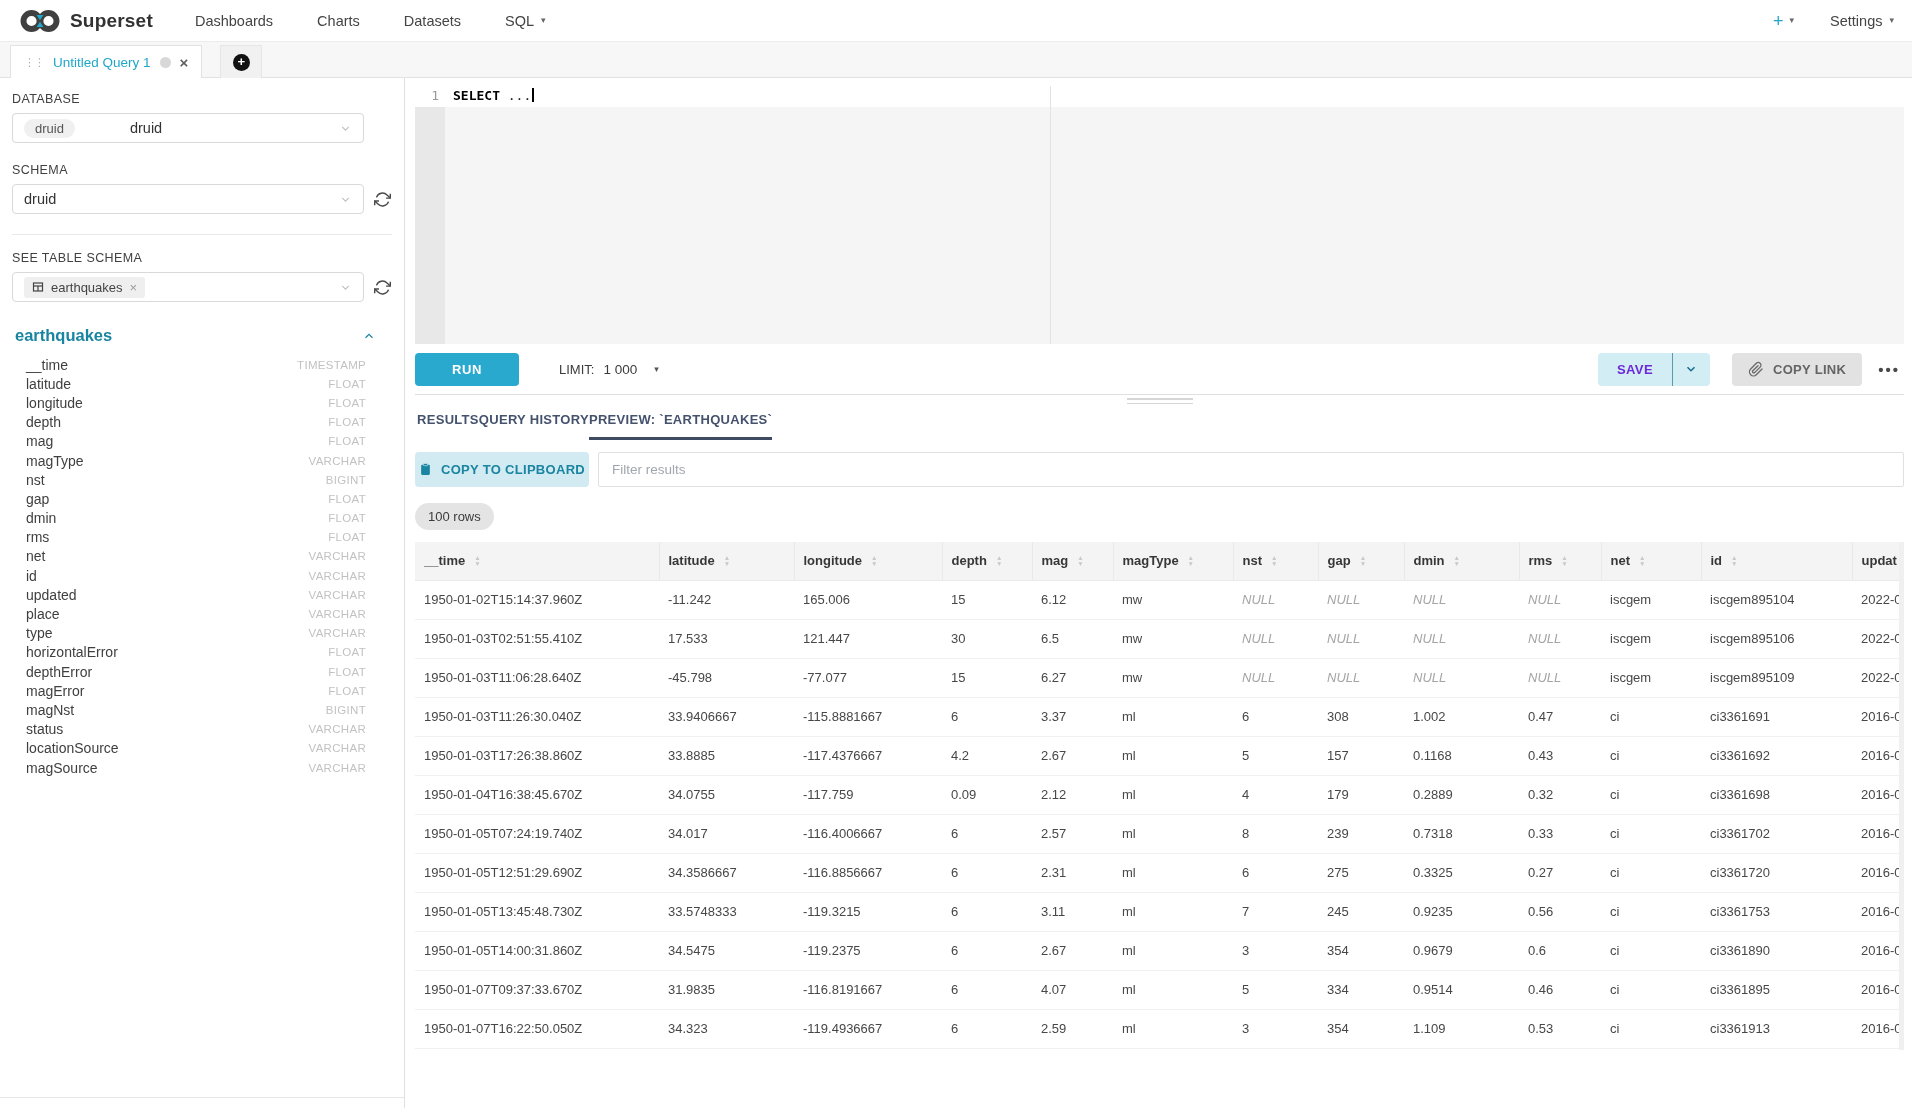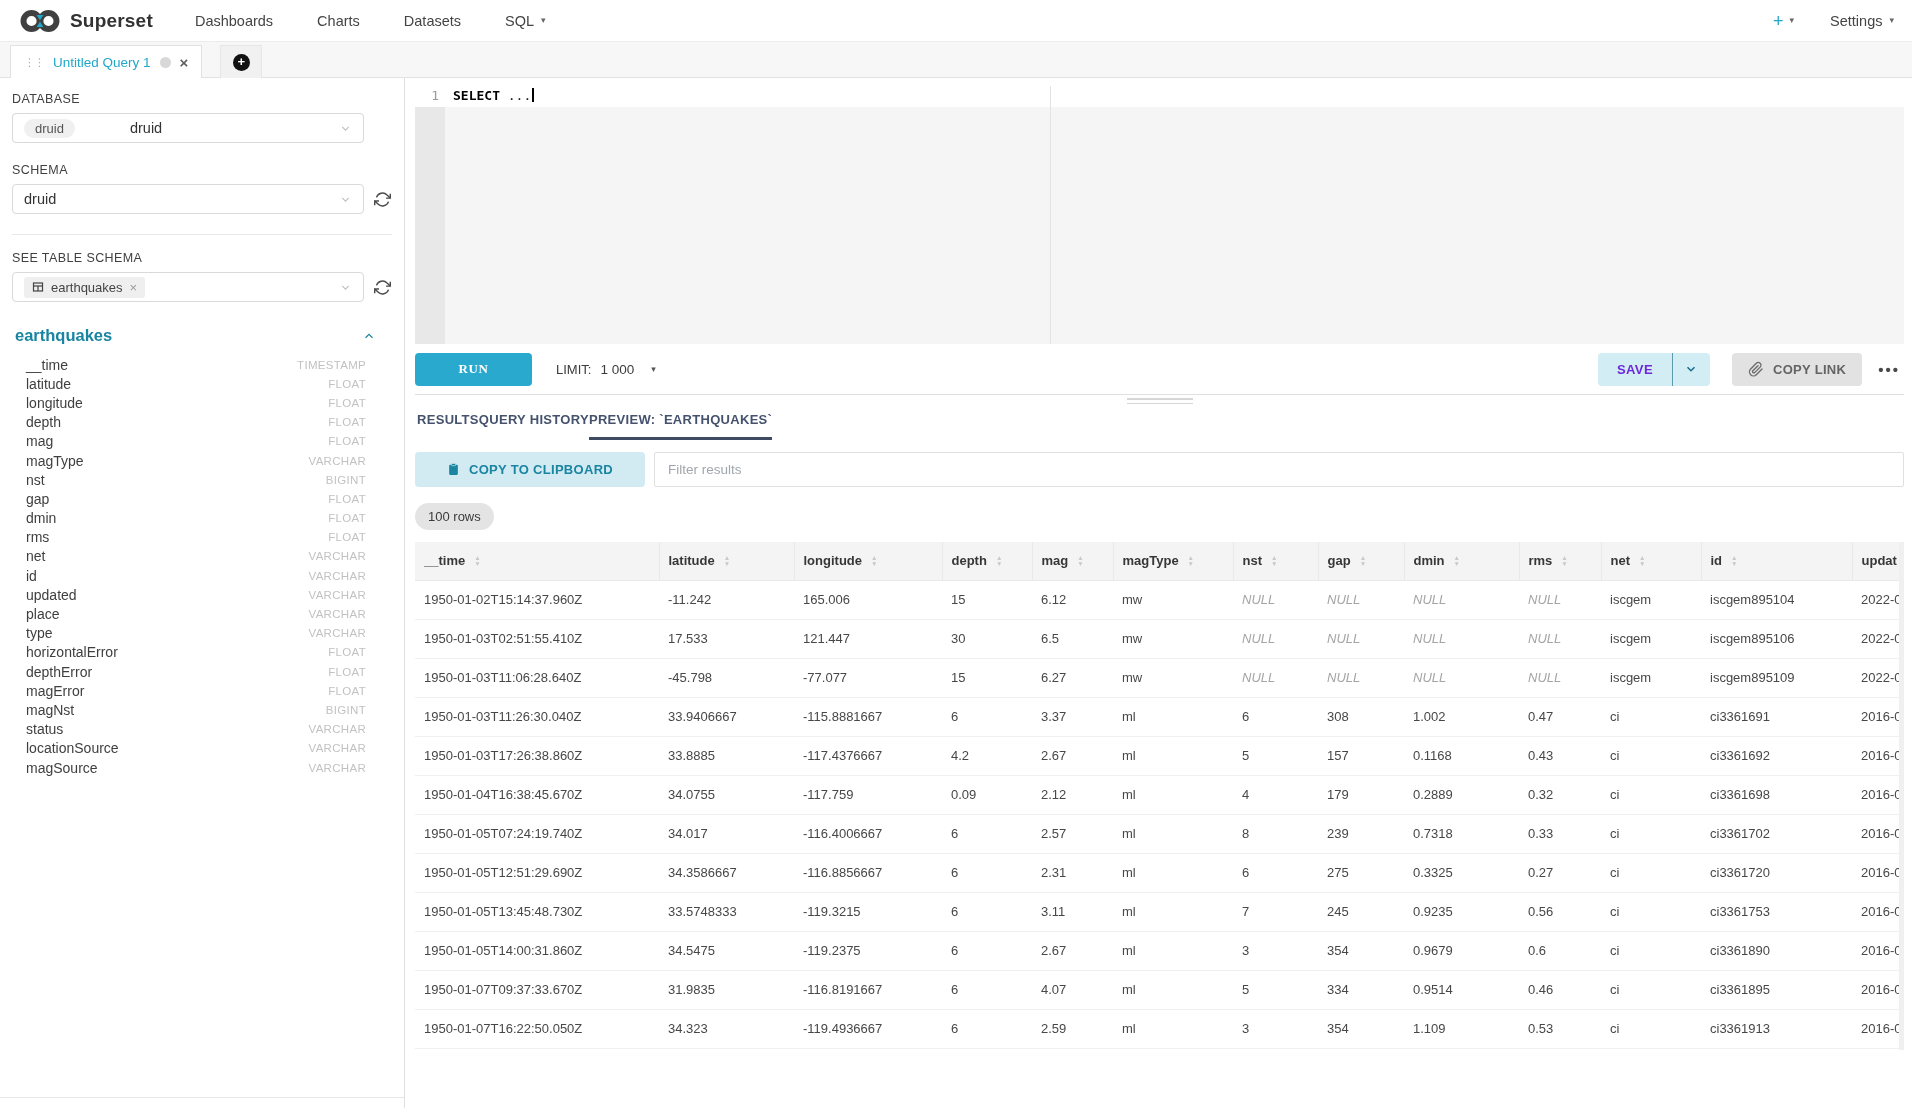--- a/index.html
+++ b/index.html
@@ -69,23 +69,23 @@
   .active-line { position:absolute; top:0; left:0; right:0; height:21px; background:#fff; }
   .line-num { position:absolute; top:2px; left:0; width:24px; text-align:right;
     font-family:"DejaVu Sans Mono", monospace; font-size:13px; color:#9a9a9a; }
   .code-line { position:absolute; top:2px; left:38px; font-family:"DejaVu Sans Mono", monospace;
     font-size:13px; color:#222; white-space:pre; }
   .code-line .kw { font-weight:bold; color:#000;margin-top:45px; }
   .cursor-bar { display:inline-block; width:2px; height:14px; background:#000; vertical-align:-2px; margin-left:1px; }
   .print-margin { position:absolute; top:0; bottom:0; left:635px; width:1px; background:#e2e2e2; }
 
   .toolbar { height:50px; flex:0 0 auto; display:flex; align-items:center; }
-  .run-btn { width:117px; height:33px; background:#2aa9cf; border:none; border-radius:4px;
-    color:#fff; font-weight:bold; font-size:13px; letter-spacing:.6px; font-family:Liberation Serif, serif; }
-  .limit { display:flex; align-items:center; margin-left:24px; font-size:13px; color:#3c3c3c; gap:9px; }
+  .run-btn { width:104px; height:33px; background:#2aa9cf; border:none; border-radius:4px;
+    color:#fff; font-weight:bold; font-size:13px; letter-spacing:.6px; font-family:Liberation Sans, sans-serif; }
+  .limit { display:flex; align-items:center; margin-left:40px; font-size:13px; color:#3c3c3c; gap:9px; }
   .limit .lv { font-size:13.5px; }
   .limit .caret { margin-left:8px; color:#555; }
   .tb-spacer { flex:1; }
   .save-split { display:flex; align-items:stretch; height:33px; background:#d3edf5; border-radius:4px; overflow:hidden; }
   .save-main { display:flex; align-items:center; padding:0 19px; color:#6d28d9; font-weight:bold; font-size:13px; letter-spacing:.4px; }
   .save-div { width:1px; background:#5e98ab; margin:0; }
   .save-caret { width:37px; display:flex; align-items:center; justify-content:center; }
   .copy-link { display:flex; align-items:center; gap:9px; height:33px; background:#e2e2e2;
     border-radius:4px; padding:0 16px; margin-left:22px; color:#646464; font-weight:bold; font-size:13px; letter-spacing:.3px; }
   .more-dots { margin-left:16px; margin-right:4px; color:#4a4a4a; font-size:15px; letter-spacing:2px; font-weight:bold; }
@@ -94,21 +94,21 @@
   .grip { position:absolute; top:3px; left:50%; transform:translateX(-50%); width:66px; }
   .grip div { height:1.5px; background:#d6d6d6; margin-bottom:3px; }
 
   .south { flex:1; min-height:0; display:flex; flex-direction:column; }
   .stabs { display:flex; margin-top:8px; padding-left:2px; }
   .stab { font-size:13px; color:#45526e; font-weight:600; letter-spacing:.3px; padding-bottom:13px; position:relative; }
   .stab.active::after { content:""; position:absolute; left:0; right:0; bottom:0; height:3px; background:#3f4b63; }
 
   .actions { display:flex; align-items:center; margin-top:12px; }
   .copy-clip { display:flex; align-items:center; gap:9px; height:35px; background:#d2eaf2;
-    border:none; border-radius:4px; padding:0 32px; color:#1985a0; font-weight:bold; font-size:13px;
+    border:none; border-radius:4px; padding:0 4px; color:#1985a0; font-weight:bold; font-size:13px;
     letter-spacing:.3px; font-family:inherit; }
   .filter-input { flex:1; height:35px; margin-left:9px; border:1px solid #e0e0e0; border-radius:2px;
     padding:0 13px; font-size:13.5px; font-family:inherit; color:#444; }
   .filter-input::placeholder { color:#a0a6ad; }
 
   .rows-badge { display:inline-block; align-self:flex-start; margin-top:16px; background:#e4e4e4;
     border-radius:15px; padding:6px 13px; font-size:13px; color:#3b3b3b; }
 
   .table-clip { margin-top:12px; overflow:hidden; position:relative; flex:1; }
   .table-clip::after { content:""; position:absolute; top:0; right:0; width:5px; height:508px; background:#f0f0f0; }

